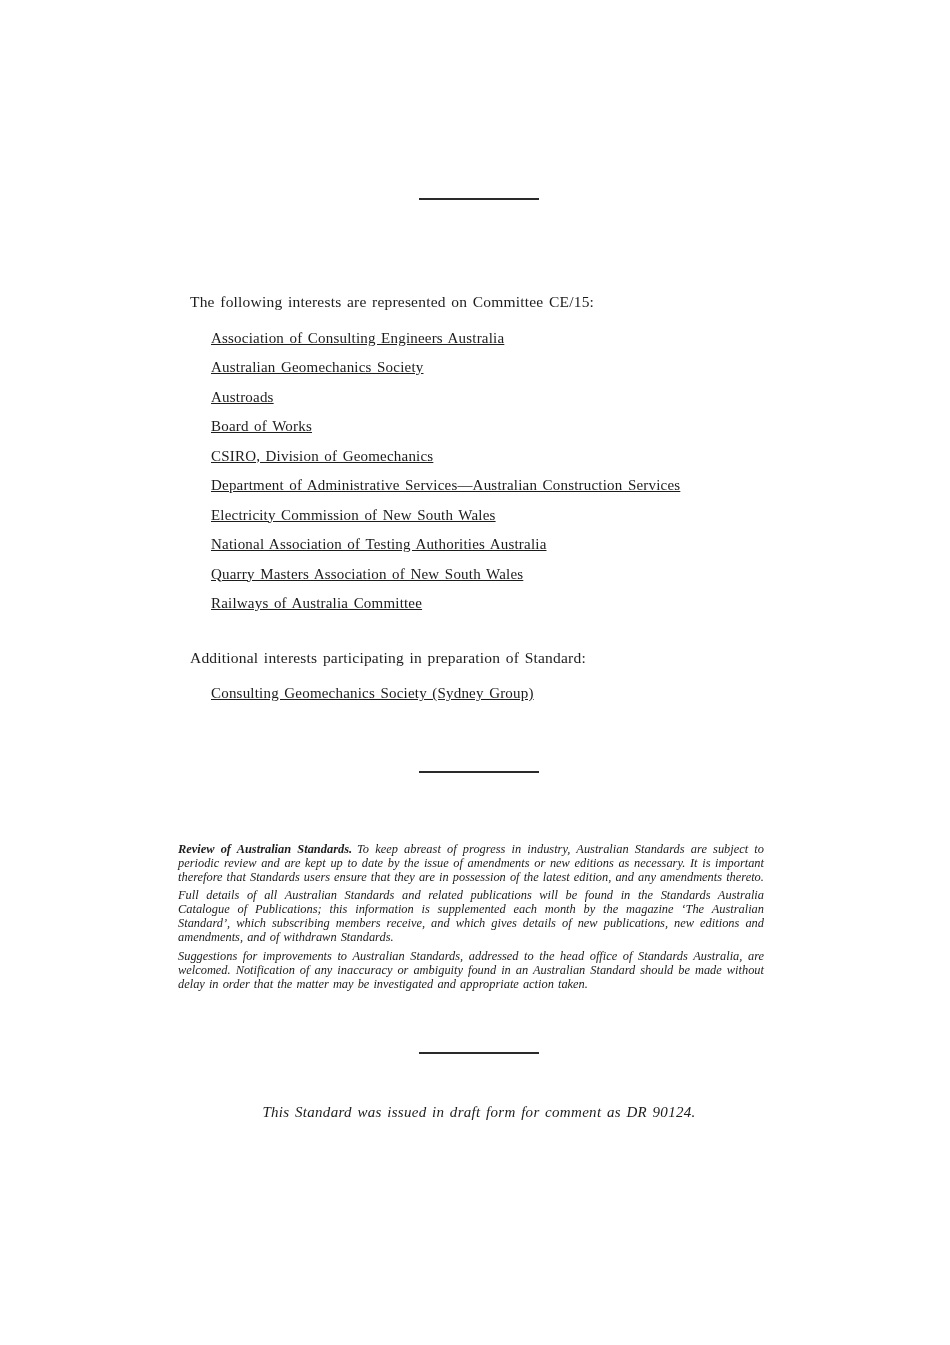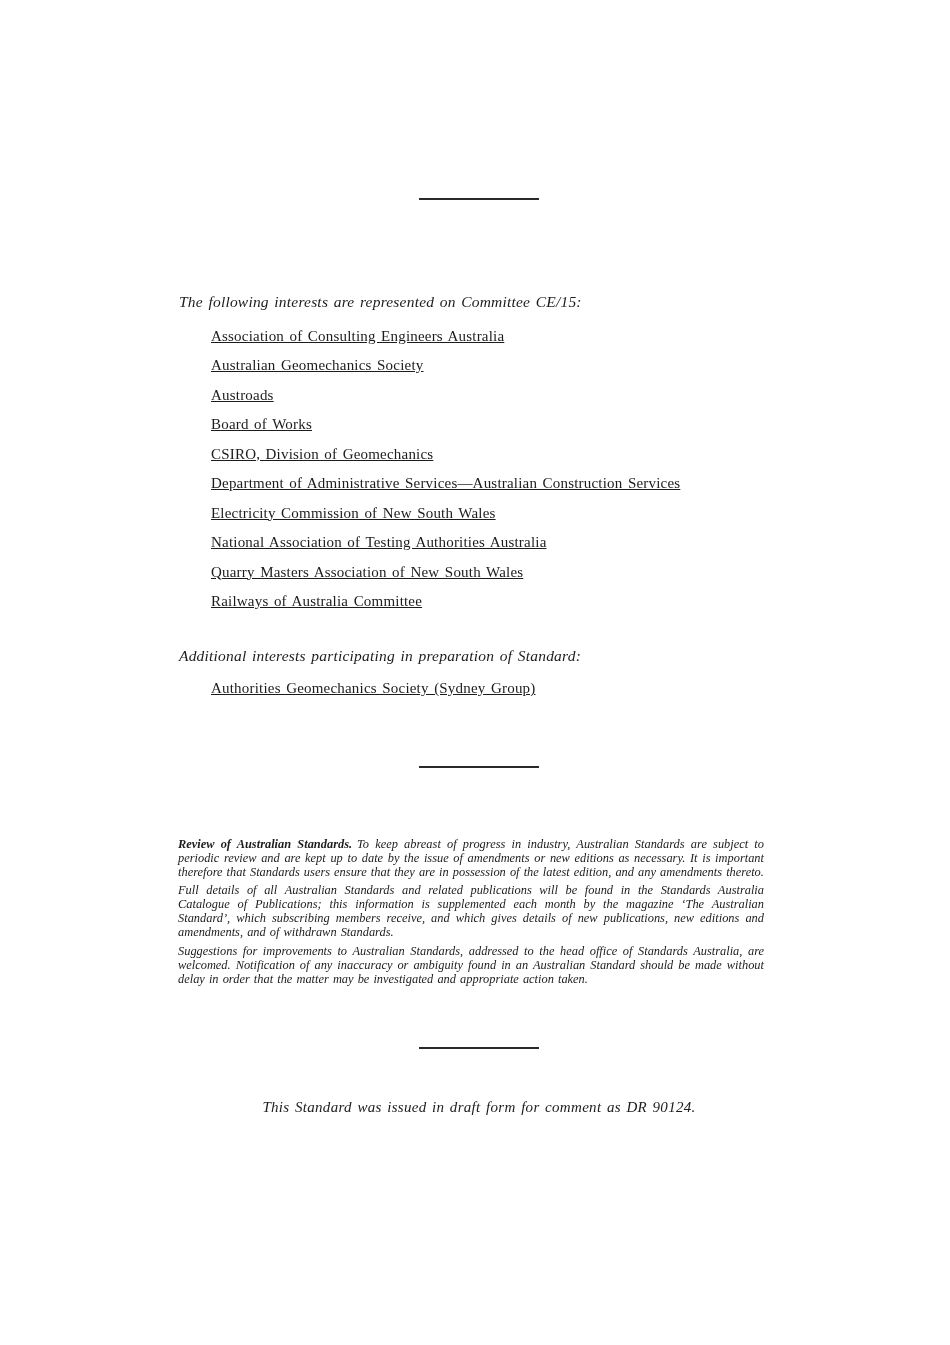--- a/index.html
+++ b/index.html
@@ -32,26 +32,25 @@
   .rule {
     width: 120px;
     height: 2px;
     background: #2a2a2a;
   }
   .rule-1 { margin: 80px auto 0 auto; }
   .rule-2 { margin: 62px auto 0 auto; }
   .rule-3 { margin: 60px auto 0 auto; }
 
   .heading {
-    margin: 1px;
+    margin: 12px;
     font-size: 15.5px;
     line-height: 19.6px;
     word-spacing: 1.5px;
     letter-spacing: 0.2px;
-    font-style: italic;
   }
   .committee-heading { margin-top: 92px; }
   .additional-heading { margin-top: 29px; }
 
   .member-list {
     list-style: none;
     margin: 10px 0 0 33px;
     padding: 0;
   }
   .member-list li {
@@ -106,21 +105,21 @@
       <li>Department of Administrative Services—Australian Construction Services</li>
       <li>Electricity Commission of New South Wales</li>
       <li>National Association of Testing Authorities Australia</li>
       <li>Quarry Masters Association of New South Wales</li>
       <li>Railways of Australia Committee</li>
     </ul>
 
     <p class="heading additional-heading">Additional interests participating in preparation of Standard:</p>
 
     <ul class="member-list additional-list">
-      <li>Authorities Geomechanics Society (Sydney Group)</li>
+      <li>Consulting Geomechanics Society (Sydney Group)</li>
     </ul>
 
     <div class="rule rule-2"></div>
 
     <div class="notes">
       <p>
         <span class="lead">Review of Australian Standards.</span><span>To keep abreast of progress in industry, Australian Standards are subject to periodic review and are kept up to date by the issue of amendments or new editions as necessary. It is important therefore that Standards users ensure that they are in possession of the latest edition, and any amendments thereto.</span>
       </p>
       <p>Full details of all Australian Standards and related publications will be found in the Standards Australia Catalogue of Publications; this information is supplemented each month by the magazine ‘The Australian Standard’, which subscribing members receive, and which gives details of new publications, new editions and amendments, and of withdrawn Standards.</p>
       <p>Suggestions for improvements to Australian Standards, addressed to the head office of Standards Australia, are welcomed. Notification of any inaccuracy or ambiguity found in an Australian Standard should be made without delay in order that the matter may be investigated and appropriate action taken.</p>

